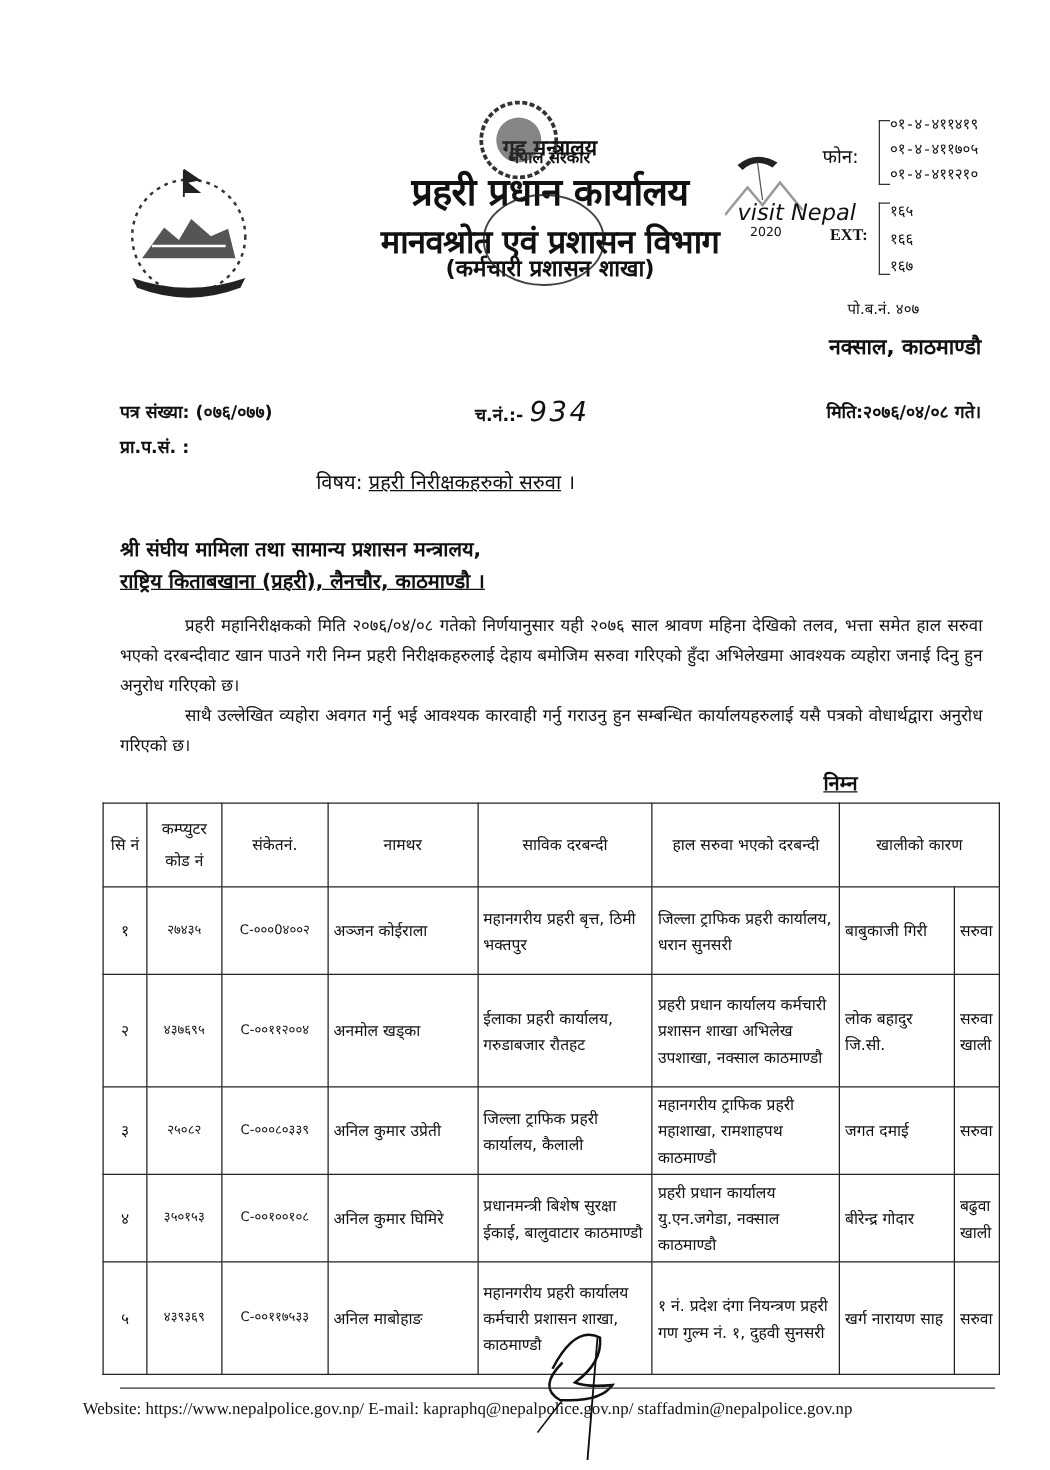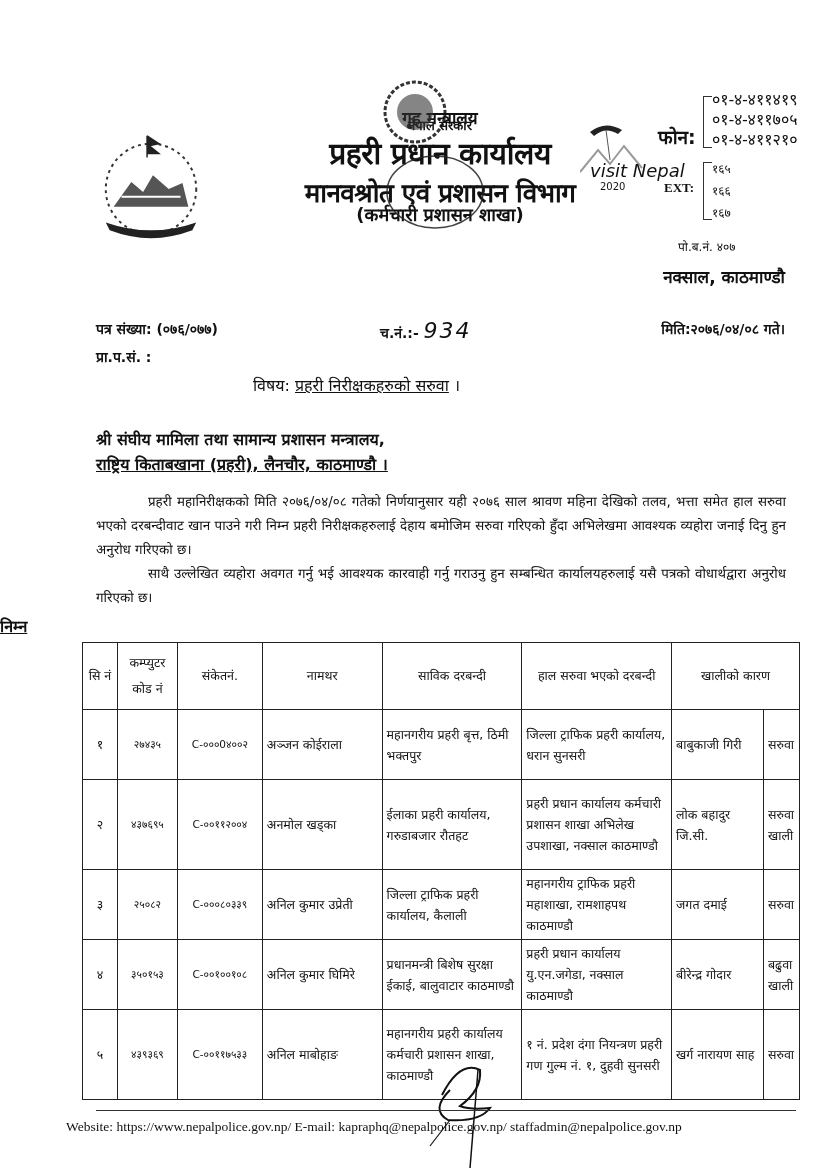--- a/index.html
+++ b/index.html
@@ -11,41 +11,41 @@
   .lh{left:200px;width:480px;text-align:center;font-family:"DejaVu Sans","Liberation Sans",sans-serif;font-weight:bold;white-space:nowrap;}
   .lh1{top:88px;font-size:13px;margin-top:28px;}
   .lh2{top:106px;font-size:17px;}
   .lh3{top:132px;font-size:30px;letter-spacing:-0.5px;}
   .lh4{top:174px;font-size:26px;letter-spacing:-0.5px;}
   .lh5{top:202px;font-size:18px;font-weight:bold;}
   .seal{left:360px;top:72px;width:130px;height:170px;opacity:0.85;}
   .visit{left:580px;top:112px;width:80px;height:78px;}
   .visit-text{left:590px;top:160px;font-family:"DejaVu Sans","Liberation Sans",sans-serif;font-style:italic;font-size:18px;}
   .visit-year{left:600px;top:181px;font-family:"DejaVu Sans","Liberation Sans",sans-serif;font-size:10px;}
-  .phone-lbl{left:658px;top:124px;font-size:19px;font-weight:bold;font-family:"DejaVu Sans","Liberation Sans",sans-serif;}
+  .phone-lbl{left:658px;top:114px;font-size:15px;font-weight:normal;font-family:"DejaVu Sans","Liberation Sans",sans-serif;}
   .ext-lbl{left:664px;top:180px;font-size:13px;font-weight:bold;font-family:"Liberation Serif",serif;}
   .brace{left:703px;width:8px;border-left:1px solid #333;border-top:1px solid #333;border-bottom:1px solid #333;}
-  .phones{left:712px;top:90px;font-size:16px;line-height:20px;font-family:Liberation Serif, serif;text-align:right;}
+  .phones{left:712px;top:90px;font-size:12px;line-height:20px;font-family:Liberation Mono, monospace;text-align:right;}
   .exts{left:712px;top:158px;font-size:12px;line-height:22px;font-family:"DejaVu Sans","Liberation Sans",sans-serif;}
   .pobox{left:678px;top:238px;font-size:12px;font-family:"DejaVu Sans","Liberation Sans",sans-serif;}
   .addr{right:55px;top:265px;font-size:17px;font-weight:bold;font-family:"DejaVu Sans","Liberation Sans",sans-serif;}
   .meta{font-size:14px;font-family:"DejaVu Sans","Liberation Sans",sans-serif;font-weight:bold;}
   .patra{left:96px;top:319px;}
   .chalani{left:380px;top:318px;}
   .chalani-num{font-family:"DejaVu Sans",sans-serif;font-style:italic;font-weight:normal;font-size:22px;letter-spacing:2px;}
   .miti{right:55px;top:319px;}
   .prapasa{left:96px;top:347px;}
   .subject{left:0;width:713px;top:374px;text-align:center;font-size:16px;font-family:"DejaVu Sans","Liberation Sans",sans-serif;}
   .subject u{text-decoration:underline;}
   .to1{left:96px;top:428px;font-size:16px;font-weight:bold;font-family:"DejaVu Sans","Liberation Sans",sans-serif;}
   .to2{left:96px;top:453px;font-size:16px;font-weight:bold;font-family:"DejaVu Sans","Liberation Sans",sans-serif;text-decoration:underline;}
   .para{left:96px;width:690px;font-size:13.4px;line-height:24px;font-family:"DejaVu Sans","Liberation Sans",sans-serif;text-align:justify;}
   .p1{top:490px;text-indent:52px;}
   .p2{top:562px;text-indent:52px;}
-  .nimna{left:0;width:686px;top:615px;text-align:left;font-size:16px;font-weight:bold;font-family:"DejaVu Sans","Liberation Sans",sans-serif;text-decoration:underline;}
+  .nimna{left:0;width:686px;top:615px;text-align:right;font-size:16px;font-weight:bold;font-family:"DejaVu Sans","Liberation Sans",sans-serif;text-decoration:underline;}
   table.list{position:absolute;left:82px;top:642px;width:718px;border-collapse:collapse;font-family:"DejaVu Sans","Liberation Sans",sans-serif;font-size:12.5px;}
   table.list th,table.list td{border:1px solid #222;padding:3px 4px;vertical-align:middle;}
   table.list th{font-weight:normal;text-align:center;line-height:26px;height:60px;}
   table.list td{line-height:21px;}
   td.c{text-align:center;}
   td.small{font-size:10.5px;}
   .footline{left:96px;top:1110px;width:700px;border-top:1px solid #333;}
   .footer{left:0;width:748px;top:1119px;text-align:center;font-size:13.5px;font-family:"Liberation Serif",serif;}
   .signature{left:410px;top:1050px;width:110px;height:120px;}
 </style>

